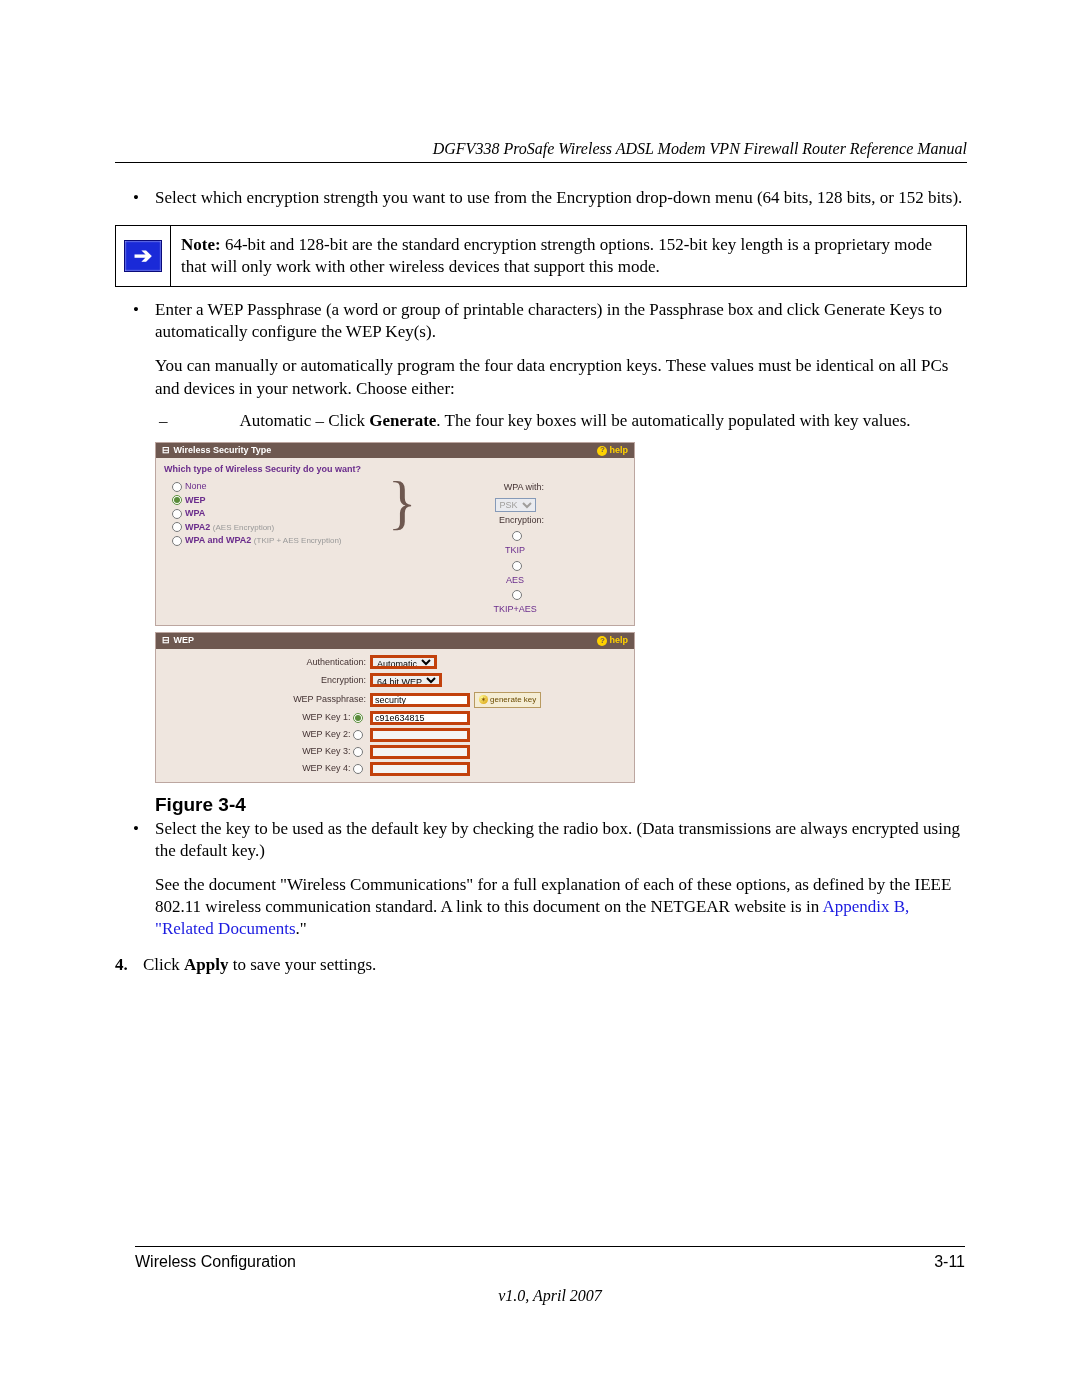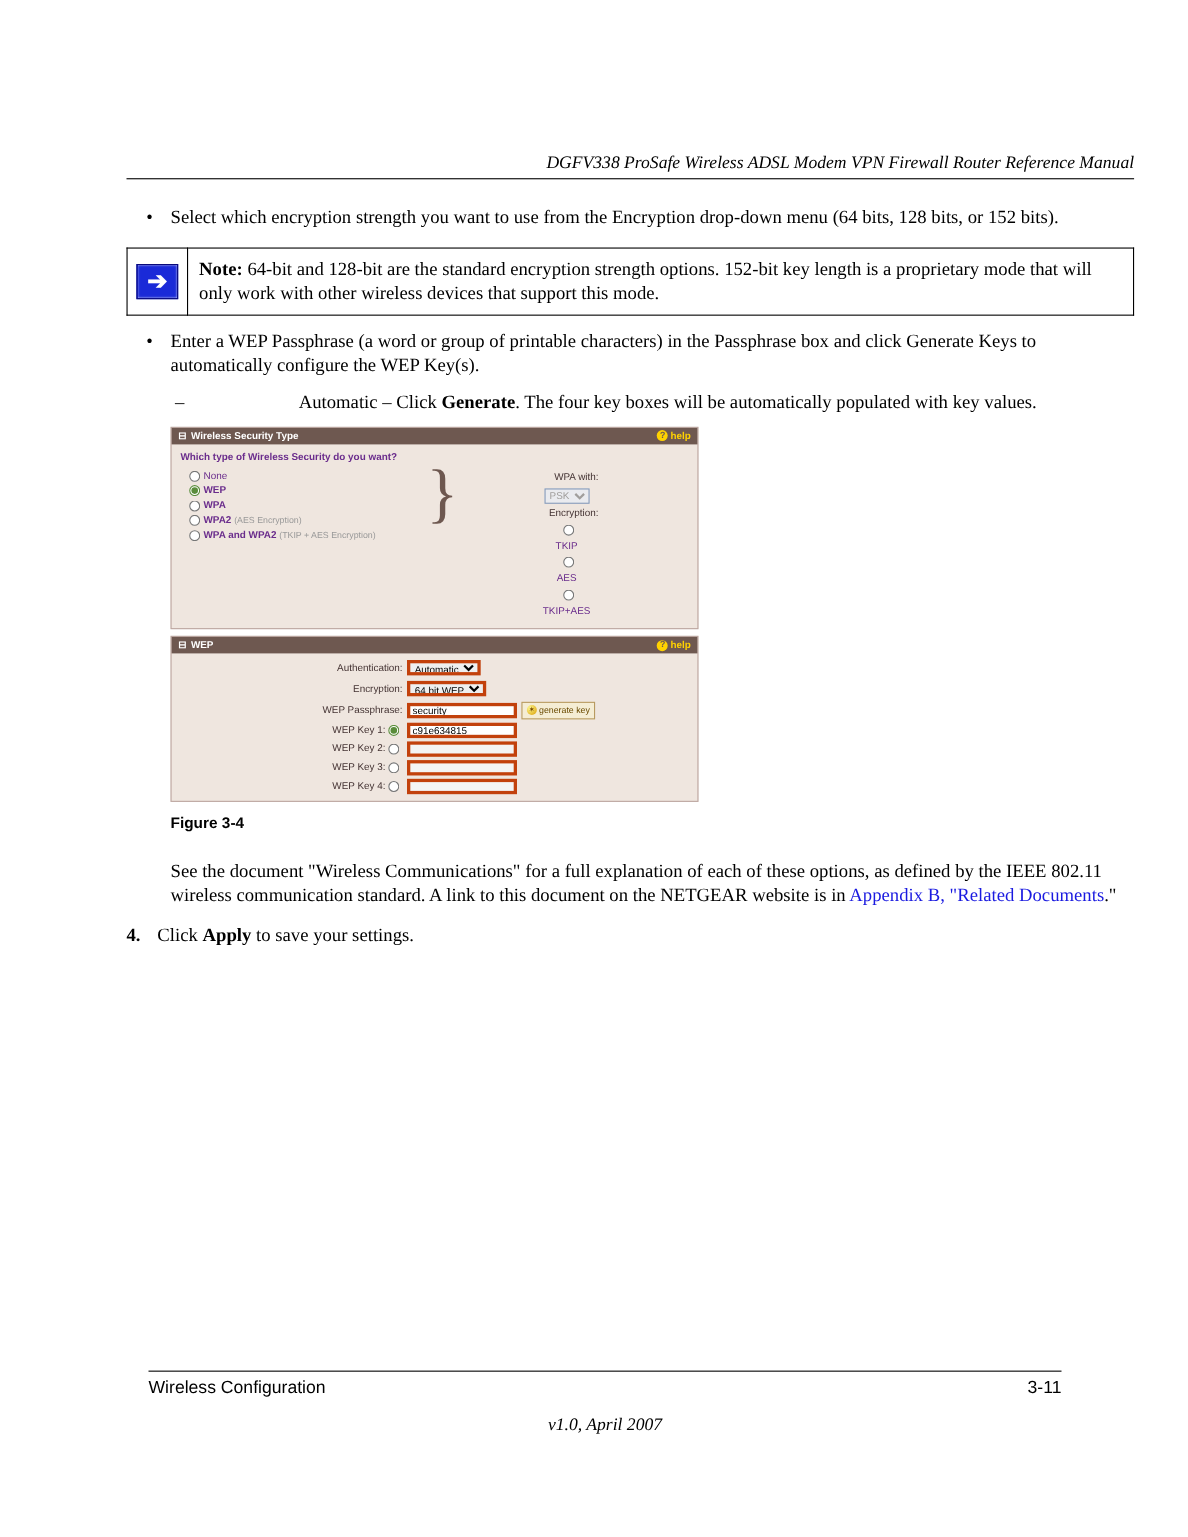--- a/index.html
+++ b/index.html
@@ -6,21 +6,21 @@
     font-family: "Times New Roman", Times, serif;
     font-size: 16px;
     color: #000;
     background: #fff;
     margin: 0;
     padding: 0;
   }
   .page {
     width: 1080px;
     height: 1397px;
-    padding: 140px 49px 80px 115px;
+    padding: 140px 113px 80px 115px;
     box-sizing: border-box;
     margin: 0 auto;
     position: relative;
   }
   .doc-title-header {
     font-style: italic;
     text-align: right;
     font-size: 16px;
     margin-bottom: 4px;
   }
@@ -236,22 +236,22 @@
   .gen-btn .g-icon {
     display:inline-block; width:9px;height:9px;
     background: radial-gradient(circle at 30% 30%, #fffa90, #d89a00);
     border-radius:50%;
     font-size:7px; line-height:9px; text-align:center; color:#7a4a00;
   }
   .wep-key-radio { accent-color:#5a8c3a; width:10px;height:10px; margin:0 3px 0 0; vertical-align:middle; }
   .figure-caption {
     font-family: Arial, Helvetica, sans-serif;
     font-weight: bold;
-    font-size: 14px;
-    margin: 10px 0 24px 40px;
+    font-size: 19px;
+    margin: 10px 0 0 40px;
   }
   .para {
     margin-left: 40px;
     margin-bottom: 10px;
   }
   .link-text { color: #1a1ae0; }
   ol.steps {
     list-style: none;
     padding: 0;
     margin: 14px 0 0 0;
@@ -317,20 +317,21 @@
           <b>Note:</b><span> 64-bit and 128-bit are the standard encryption strength options. 152-bit key length is a proprietary mode that will only work with other wireless devices that support this mode.</span>
         </td>
       </tr>
     </tbody>
       </table>
 
     <ul class="bullets">
       <li>Enter a WEP Passphrase (a word or group of printable characters) in the Passphrase box and click Generate Keys to automatically configure the WEP Key(s).</li>
     </ul>
 
+    <div class="para">You can manually or automatically program the four data encryption keys. These values must be identical on all PCs and devices in your network. Choose either:</div>
 
     <ul class="dashes">
       <li>
         <span>Automatic – Click </span><b>Generate</b><span>. The four key boxes will be automatically populated with key values.</span>
       </li>
     </ul>
 
     <div class="figure-container">
       <div class="figure-box">
 
@@ -414,20 +415,23 @@
               <div><input type="text" class="disabled" value="" style=""></div>
             </div>
           </div>
         </div>
 
       </div>
     </div>
 
     <div class="figure-caption">Figure 3-4</div>
 
+    <ul class="bullets">
+      <li>Select the key to be used as the default key by checking the radio box. (Data transmissions are always encrypted using the default key.)</li>
+    </ul>
 
     <div class="para">
       <span>See the document "Wireless Communications" for a full explanation of each of these options, as defined by the IEEE 802.11 wireless communication standard. A link to this document on the NETGEAR website is in </span><span class="link-text">Appendix B, "Related Documents</span><span>."</span>
     </div>
 
     <ol class="steps">
       <li data-step="4.">
         <span>Click </span><b>Apply</b><span> to save your settings.</span>
       </li>
     </ol>

